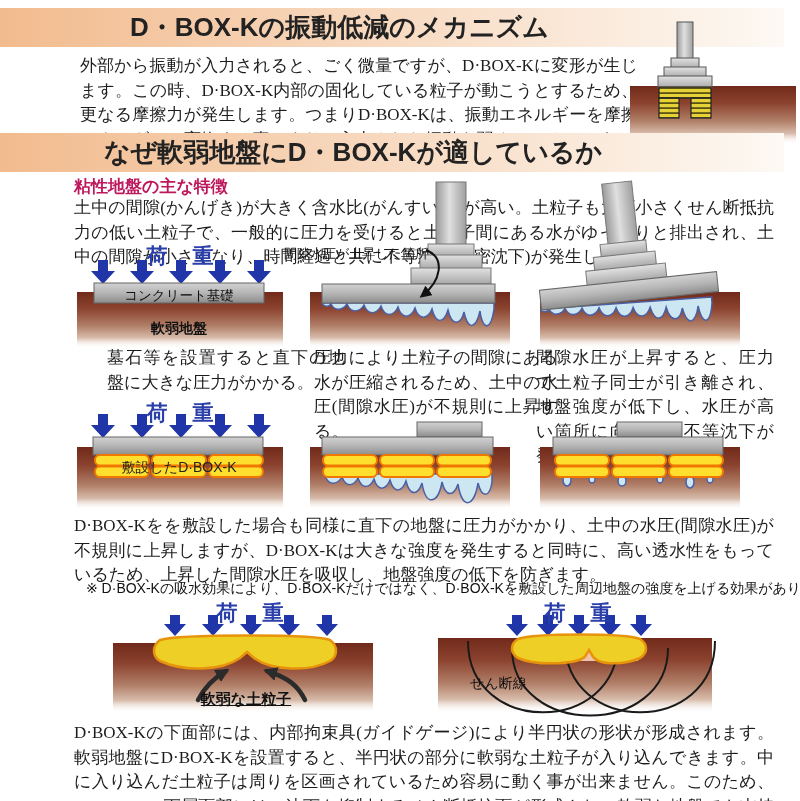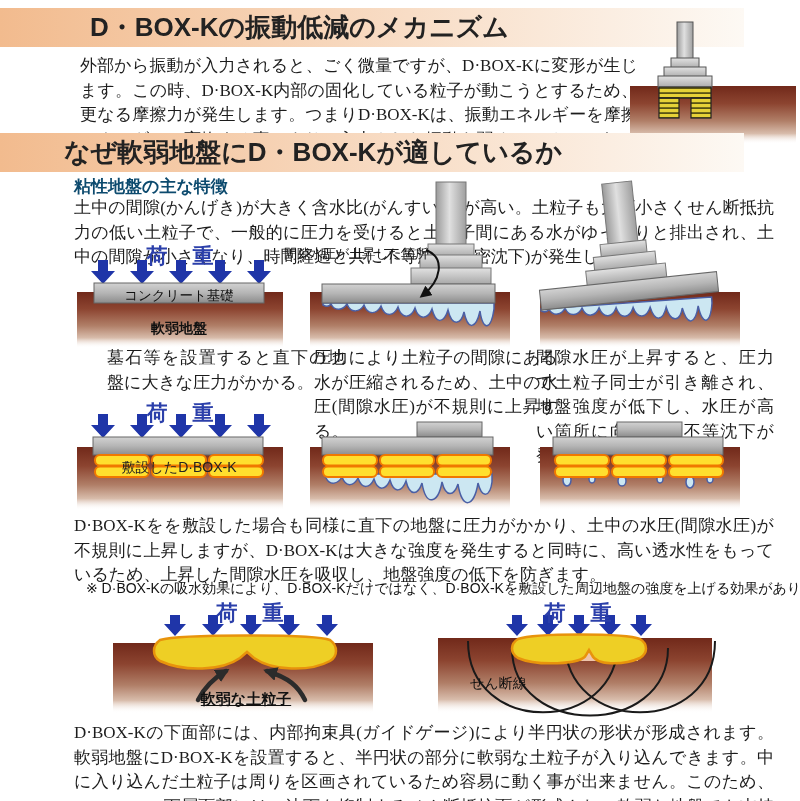--- a/index.html
+++ b/index.html
@@ -1,24 +1,24 @@
 <!DOCTYPE html>
 <html style="--header-grad-left: #f2bb8e; --header-grad-right: #fdf9f4; --ground-dark: #71291a; --arrow-blue: #1f35a8; --load-text: #2b3faa; --water-fill: #cce7f2; --water-stroke: #4a5fa5; --bag-fill: #ffdf2e; --bag-stroke: #f07800; --lens-fill: #eecf25; --lens-stroke: #e8930c; --hollow-fill: #eec4ab;"><head>
 <meta charset="utf-8">
 <style>
   html,body{margin:0;padding:0;background:#fff;}
   .page{position:relative;width:800px;height:801px;background:#ffffff;overflow:hidden;
         font-family:"Liberation Serif","DejaVu Serif",serif;color:#1c1c1c;}
   .bar{position:absolute;left:0;width:744px;height:39px;
-       background:linear-gradient(to right,var(--header-grad-left),var(--header-grad-right));}
+       background:linear-gradient(to right,var(--header-grad-left),var(--header-grad-right));padding-left:40px;}
   .bar .t{font-family:"Liberation Sans","DejaVu Sans",sans-serif;font-weight:600;
           font-size:26px;color:#222;line-height:39px;white-space:nowrap;}
   .para{position:absolute;font-size:17px;line-height:24.5px;text-align:justify;color:#1c1c1c;}
   .heading{position:absolute;font-family:"Liberation Sans","DejaVu Sans",sans-serif;
-           font-weight:bold;font-size:17px;color:#0c4a6e;}
+           font-weight:bold;font-size:17px;color:#be185d;}
   .load{position:absolute;width:160px;text-align:center;font-weight:bold;font-size:21px;
         color:var(--load-text);letter-spacing:2px;}
   .lbl{position:absolute;text-align:center;color:#111;
        font-family:"Liberation Sans","DejaVu Sans",sans-serif;}
   .caption{position:absolute;font-size:17px;line-height:24.5px;text-align:justify;color:#1c1c1c;}
   svg{position:absolute;overflow:visible;}
   .defs{width:0;height:0;position:absolute;}
   .note{position:absolute;font-family:"Liberation Sans","DejaVu Sans",sans-serif;
         font-size:14px;color:#111;white-space:nowrap;}
 </style>

